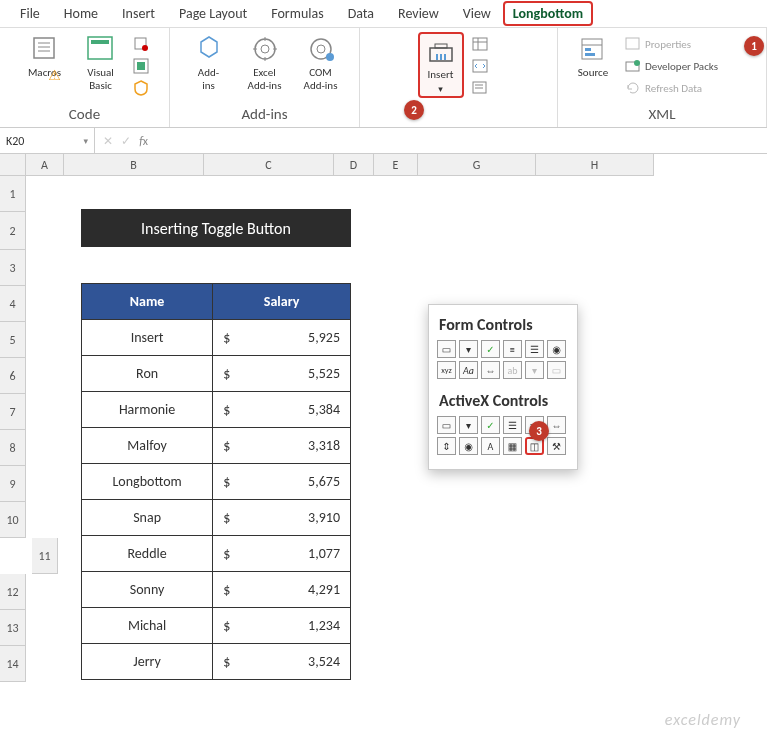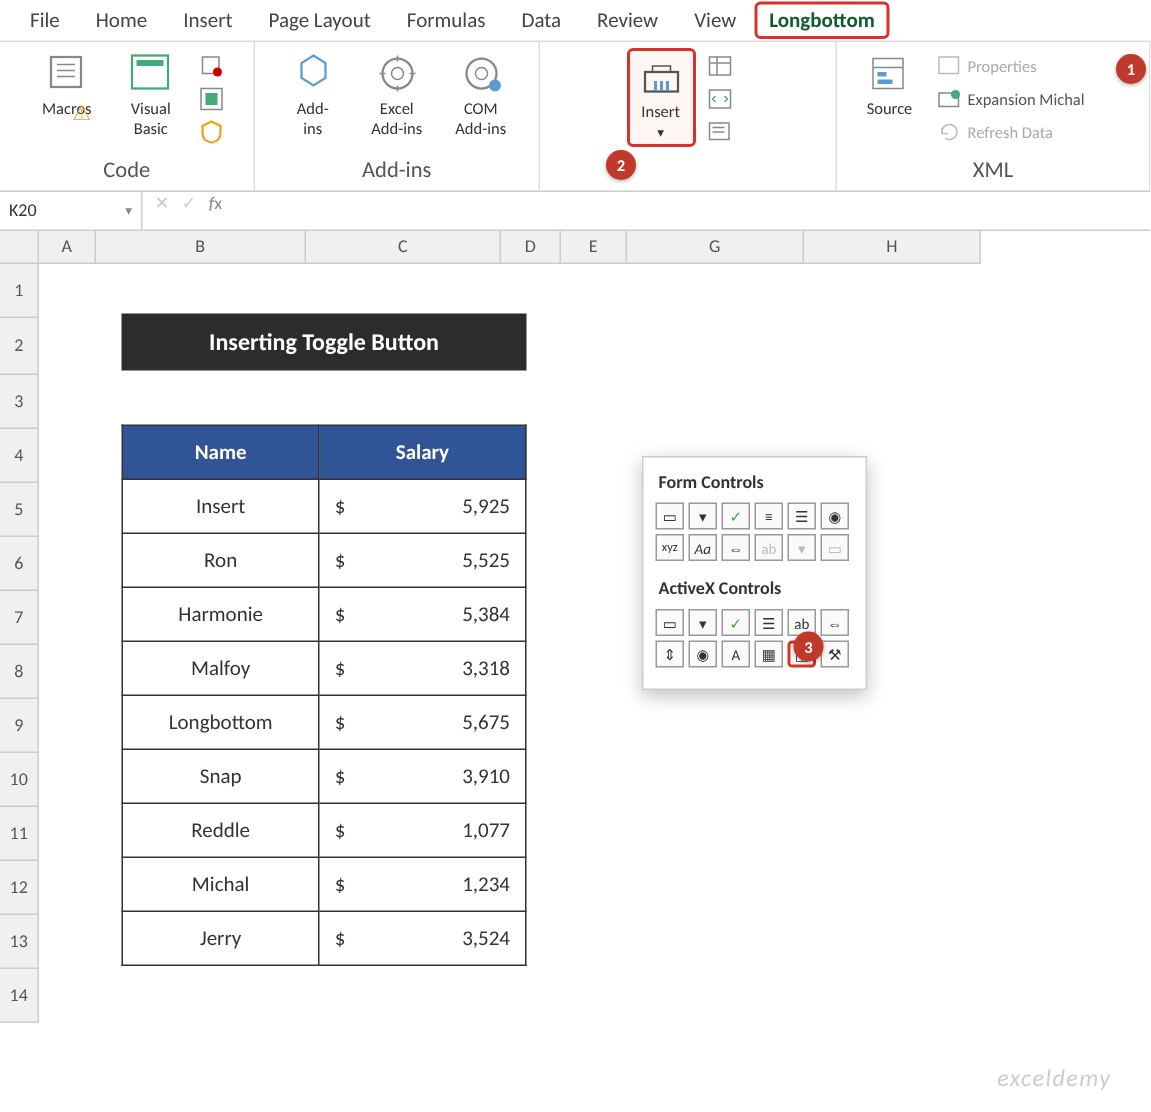--- a/index.html
+++ b/index.html
@@ -16,43 +16,43 @@
 .big-btn{display:flex;flex-direction:column;align-items:center;width:48px;gap:2px;cursor:pointer;font-size:11px;text-align:center;padding-top:2px;color:#333}
 .big-btn .ic{width:30px;height:30px;display:flex;align-items:center;justify-content:center}
 .big-btn.hl{border:2px solid #d9322c;border-radius:4px;background:#fdf6f5;width:46px;padding:2px}
 .big-btn.sel{background:#e0e0e0;border:1px solid #bbb}
 .vstack{display:flex;flex-direction:column;gap:2px;font-size:11px;color:#555;padding-top:2px}
 .vstack div{display:flex;align-items:center;gap:4px;height:20px;cursor:pointer}
 .vstack .dim{color:#aaa}
 
 .badge{position:absolute;width:20px;height:20px;border-radius:50%;background:#c0392b;color:#fff;font-size:11px;font-weight:700;display:flex;align-items:center;justify-content:center;z-index:50;box-shadow:0 1px 3px rgba(0,0,0,.3)}
 
-.namebox-row{height:26px;display:flex;align-items:flex-start;border-bottom:1px solid #ccc;font-size:12px}
+.namebox-row{height:26px;display:flex;align-items:center;border-bottom:1px solid #ccc;font-size:12px}
 .namebox{width:95px;border-right:1px solid #ccc;padding:0 6px;display:flex;align-items:center;justify-content:space-between;height:100%}
 .fx-area{display:flex;align-items:center;gap:8px;padding:0 8px;color:#888}
 .fx-area .d{color:#ccc}
 
 .sheet{display:flex;position:relative}
 .rowh-col{width:26px}
 .colh-row{display:flex;height:22px}
 .corner{width:26px;height:22px;border:1px solid #ccc;background:#f0f0f0;border-left:0;border-top:0}
 .colh{height:22px;border-right:1px solid #ccc;border-bottom:1px solid #ccc;background:#f0f0f0;text-align:center;font-size:12px;color:#555;line-height:22px}
 .rowh{width:26px;height:40px;border-right:1px solid #ccc;border-bottom:1px solid #ccc;background:#f0f0f0;text-align:center;font-size:12px;color:#555;display:flex;align-items:center;justify-content:center}
 .grid{position:relative;flex:1}
 
-.title-box{position:absolute;left:55px;top:33px;width:270px;height:38px;background:#2c2c2c;color:#fff;font-size:16px;font-weight:700;display:flex;align-items:center;justify-content:center}
+.title-box{position:absolute;left:55px;top:33px;width:270px;height:38px;background:#2c2c2c;color:#fff;font-size:16px;font-weight:400;display:flex;align-items:center;justify-content:center}
 
 .tbl{position:absolute;left:55px;top:107px;width:270px;border:1px solid #333;border-collapse:collapse}
 .tbl th{background:#305496;color:#fff;font-size:14px;font-weight:700;height:36px;border:1px solid #333}
 .tbl td{height:36px;border:1px solid #333;font-size:14px;text-align:center;background:#fff}
 .tbl td.sal{text-align:left;padding:0 10px}
 .tbl td.sal span.n{float:right}
 
 .popup{position:absolute;left:402px;top:128px;width:150px;background:#fff;box-shadow:0 4px 12px rgba(0,0,0,.25);border:1px solid #ccc;z-index:40;padding:6px 0}
-.popup h4{font-size:12px;font-weight:700;padding:4px 10px 6px}
+.popup h4{font-size:16px;font-weight:700;padding:4px 10px 6px}
 .popup .icons{display:flex;flex-wrap:wrap;gap:3px;padding:0 8px 8px}
 .popup .icn{width:19px;height:18px;border:1px solid #999;background:#fafafa;display:flex;align-items:center;justify-content:center;font-size:10px;cursor:pointer}
 .popup .icn.hl{border:2px solid #d9322c;border-radius:3px}
 
 .wm{position:absolute;right:26px;bottom:12px;font-size:16px;color:#ccc;font-style:italic;letter-spacing:1px}
 
 svg{display:block}
 </style>
 </head>
 <body>
@@ -219,21 +219,21 @@
             <svg width="16" height="14">
               <rect x="1" y="1" width="13" height="11" stroke="#bbb" fill="none"></rect>
             </svg>
             <span>Properties</span>
           </div>
         <div>
             <svg width="16" height="14">
               <rect x="1" y="3" width="13" height="9" stroke="#888" fill="none"></rect>
               <circle cx="12" cy="4" r="3" fill="#4a7"></circle>
             </svg>
-            <span>Expansion Michal</span>
+            <span>Developer Packs</span>
           </div>
         <div class="dim">
             <svg width="16" height="14">
               <path d="M3 7 A5 5 0 1 1 5 11" fill="none" stroke="#bbb"></path>
               <path d="M3 4 L3 8 L7 8" fill="none" stroke="#bbb"></path>
             </svg>
             <span>Refresh Data</span>
           </div>
       </div>
     </div>
@@ -271,21 +271,21 @@
       <div class="rowh" style="height: 36px;">1</div>
       <div class="rowh" style="height: 38px;">2</div>
       <div class="rowh" style="height: 36px;">3</div>
       <div class="rowh" style="height: 36px;">4</div>
       <div class="rowh" style="height: 36px;">5</div>
       <div class="rowh" style="height: 36px;">6</div>
       <div class="rowh" style="height: 36px;">7</div>
       <div class="rowh" style="height: 36px;">8</div>
       <div class="rowh" style="height: 36px;">9</div>
       <div class="rowh" style="height: 36px;">10</div>
-      <div class="rowh" style="height: 36px;">11</div>
+      <div class="rowh" style="height: 36px; margin-left: 32px;">11</div>
       <div class="rowh" style="height: 36px;">12</div>
       <div class="rowh" style="height: 36px;">13</div>
       <div class="rowh" style="height: 36px;">14</div>
     </div>
   <div class="grid">
 
     <div class="title-box">Inserting Toggle Button</div>
 
     <table class="tbl">
       <tbody>
@@ -315,20 +315,24 @@
             <td>Longbottom</td>
             <td class="sal"><span>$</span><span class="n">5,675</span></td>
           </tr>
           <tr>
             <td>Snap</td>
             <td class="sal"><span>$</span><span class="n">3,910</span></td>
           </tr>
           <tr>
             <td>Reddle</td>
             <td class="sal"><span>$</span><span class="n">1,077</span></td>
+          </tr>
+          <tr>
+            <td>Sonny</td>
+            <td class="sal"><span>$</span><span class="n">4,291</span></td>
           </tr>
           <tr>
             <td>Michal</td>
             <td class="sal"><span>$</span><span class="n">1,234</span></td>
           </tr>
           <tr>
             <td>Jerry</td>
             <td class="sal"><span>$</span><span class="n">3,524</span></td>
           </tr>
         </tbody>

